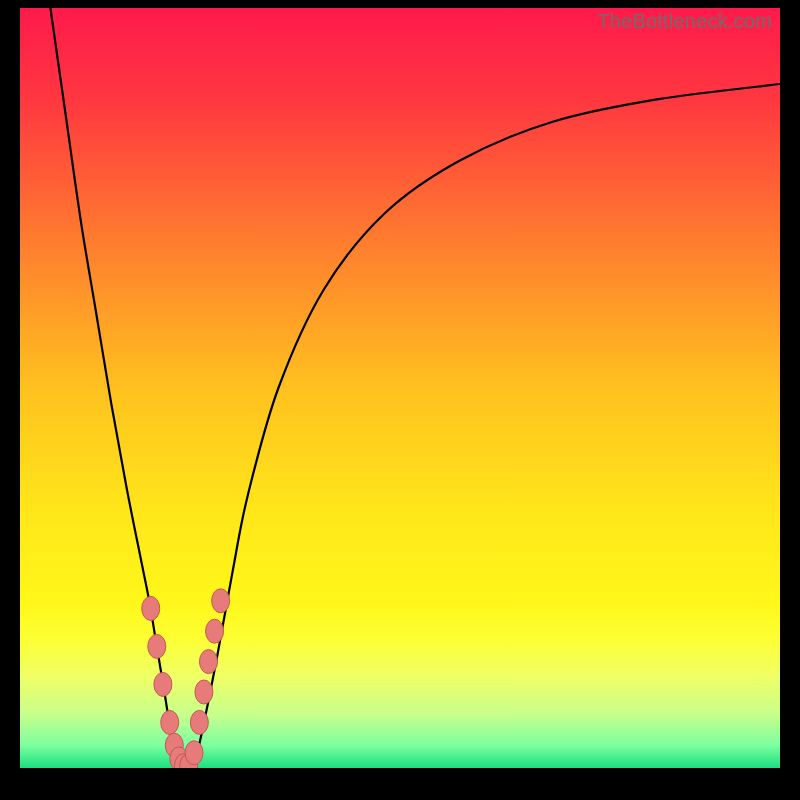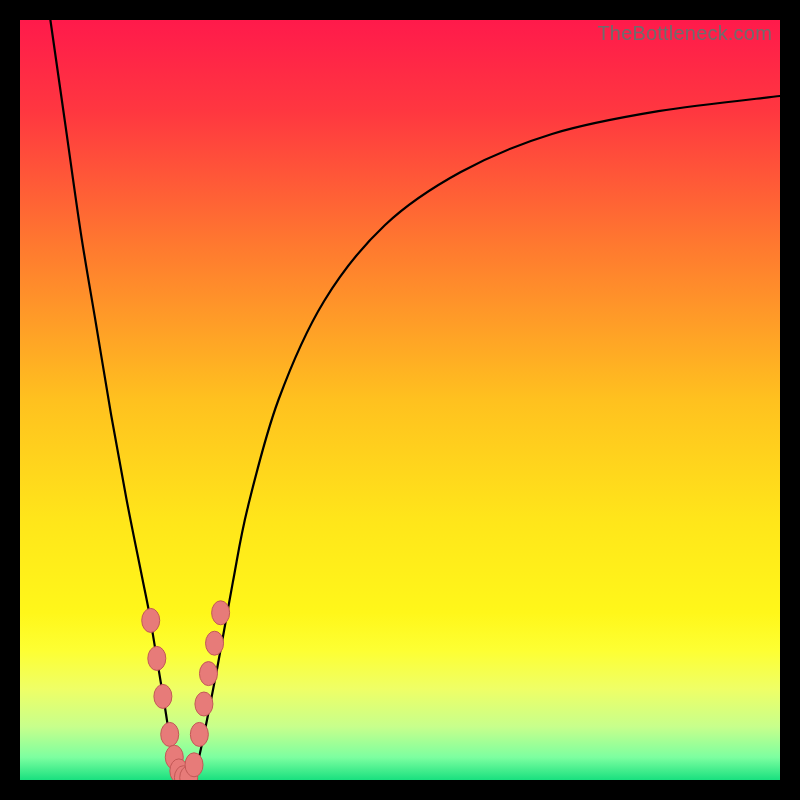--- a/index.html
+++ b/index.html
@@ -13,21 +13,21 @@
   }
   .frame {
     position: absolute;
     top: 0; left: 0;
     width: 800px;
     height: 800px;
     background: #000;
   }
   .plot {
     position: absolute;
-    top: 20px;
+    top: 8px;
     left: 20px;
     width: 760px;
     height: 768px;
     overflow: hidden;
   }
   .gradient {
     position: absolute;
     inset: 0;
   }
   .watermark {

